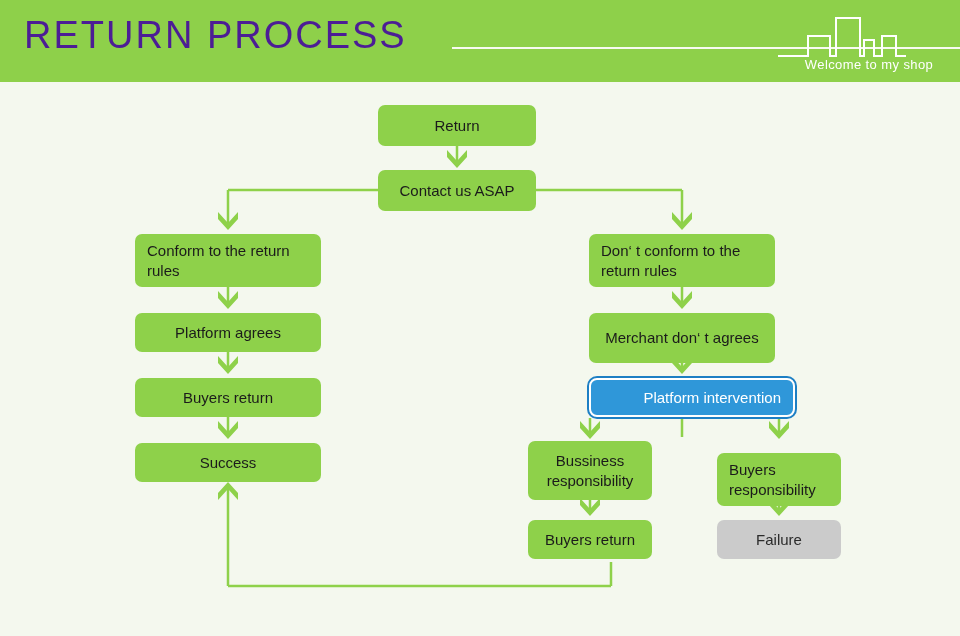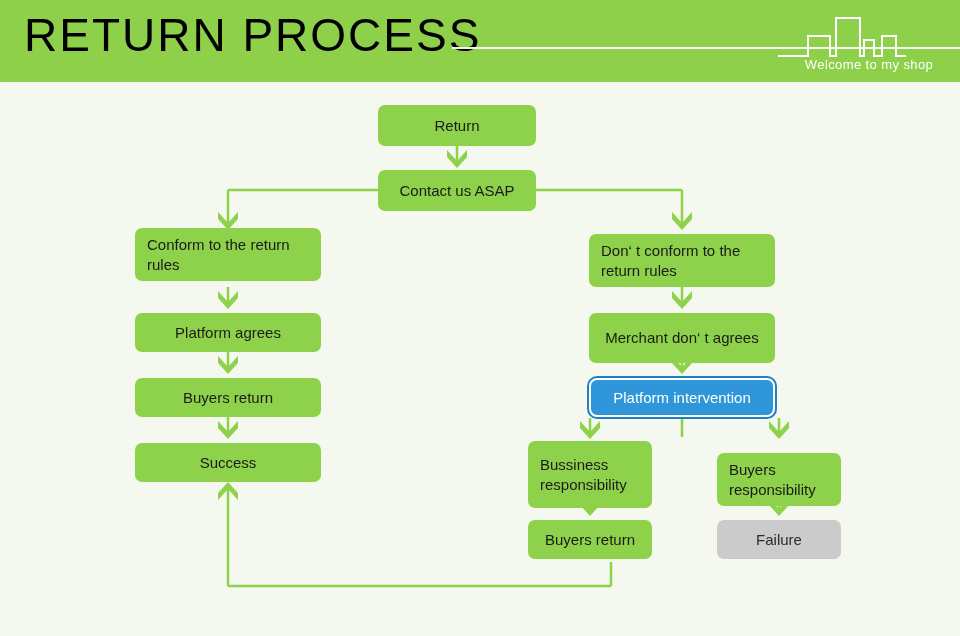--- a/index.html
+++ b/index.html
@@ -20,23 +20,23 @@
   #header {
     position: absolute;
     left: 0; top: 0;
     width: 960px; height: 82px;
     background: #8ed04a;
     overflow: hidden;
   }
   #page-title {
     position: absolute;
     left: 24px; top: 4px;
-    font-size: 46px;
+    font-size: 38px;
     letter-spacing: 2px;
-    color: #000000;
+    color: #4c1d95;
     font-weight: 400;
     line-height: 62px;
     white-space: nowrap;
   }
   #title-rule {
     position: absolute;
     left: 452px; top: 47px;
     width: 508px; height: 2px;
     background: #fdfdfa;
     opacity: .95;
@@ -162,21 +162,21 @@
   </svg>
 
   <div class="node center" style="left:378px; top:105px; width:158px; height:41px;">
     <span class="node-label">Return</span>
   </div>
 
   <div class="node center" style="left:378px; top:170px; width:158px; height:41px;">
     <span class="node-label">Contact us ASAP</span>
   </div>
 
-  <div class="node left" style="left:135px; top:228px; width:186px; height:53px;">
+  <div class="node left" style="left:135px; top:234px; width:186px; height:53px;">
     <span class="node-label">Conform to the return rules</span>
   </div>
 
   <div class="node center" style="left:135px; top:313px; width:186px; height:39px;">
     <span class="node-label">Platform agrees</span>
   </div>
 
   <div class="node center" style="left:135px; top:378px; width:186px; height:39px;">
     <span class="node-label">Buyers return</span>
   </div>
@@ -186,25 +186,25 @@
   </div>
 
   <div class="node left" style="left:589px; top:234px; width:186px; height:53px;">
     <span class="node-label">Don‘ t conform to the return rules</span>
   </div>
 
   <div class="node center" style="left:589px; top:313px; width:186px; height:50px;">
     <span class="node-label">Merchant don‘ t agrees</span>
   </div>
 
-  <div class="node center highlight" style="left:589px; top:378px; width:186px; height:39px;">
+  <div class="node center highlight" style="left:589px; top:378px; width:206px; height:39px;text-align:right;">
     <span class="node-label">Platform intervention</span>
   </div>
 
-  <div class="node left" style="left:528px; top:441px; width:124px; height:67px;">
+  <div class="node left" style="left:528px; top:441px; width:124px; height:59px;text-align:center;">
     <span class="node-label">Bussiness responsibility</span>
   </div>
 
   <div class="node left" style="left:717px; top:453px; width:124px; height:53px;">
     <span class="node-label">Buyers responsibility</span>
   </div>
 
   <div class="node center" style="left:528px; top:520px; width:124px; height:39px;">
     <span class="node-label">Buyers return</span>
   </div>

